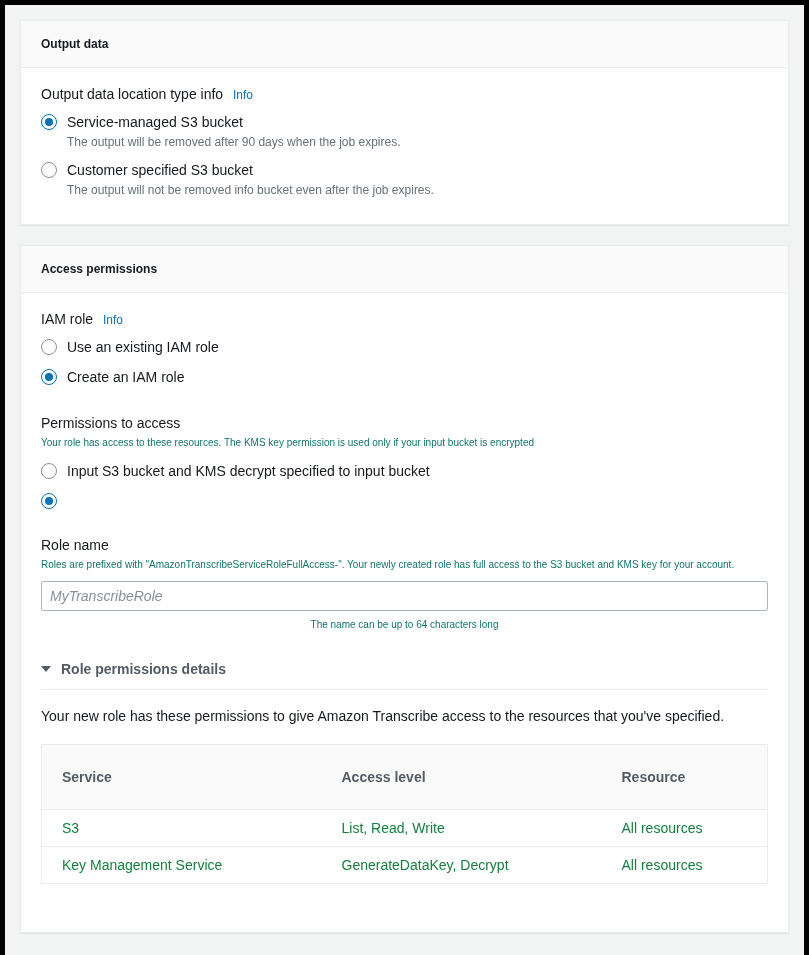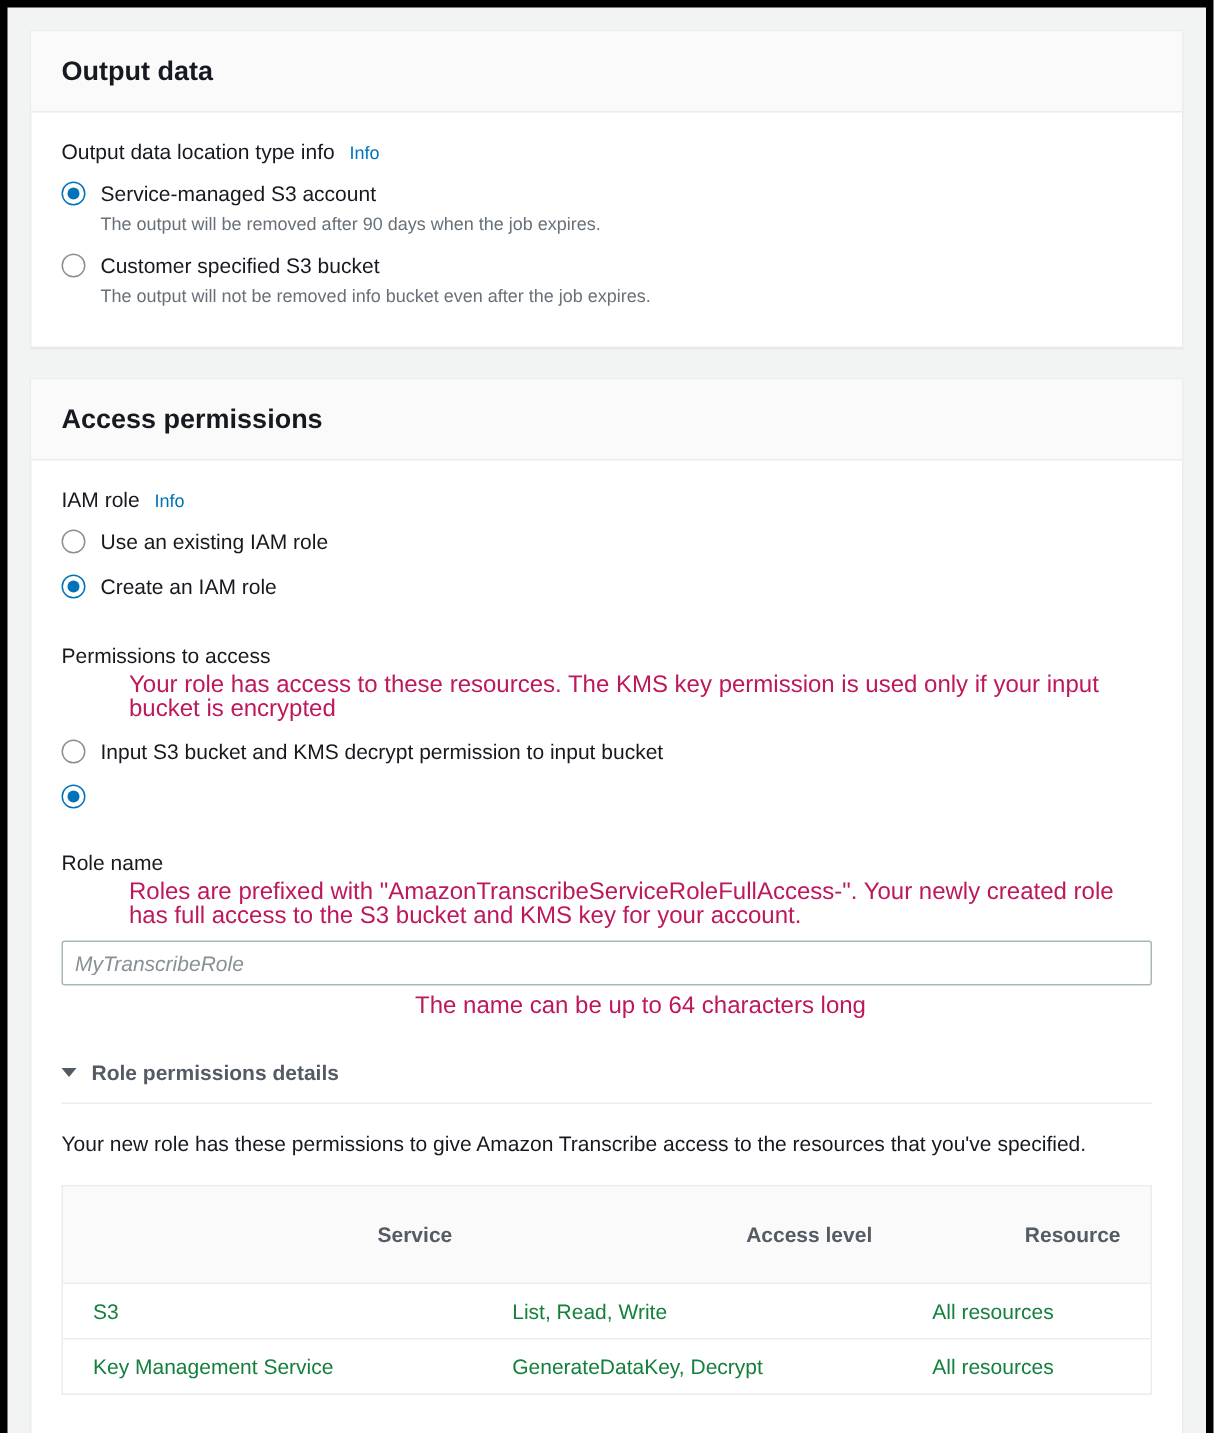--- a/index.html
+++ b/index.html
@@ -20,21 +20,21 @@
     border: 1px solid #eaeded;
     box-shadow: 0 1px 1px rgba(0,0,0,0.05);
     margin-bottom: 20px;
   }
   .panel-header {
     background: #fafafa;
     border-bottom: 1px solid #eaeded;
     padding: 16px 20px;
   }
   .panel-header h2 {
-    font-size: 18px;
+    font-size: 12px;
     font-weight: 700;
     color: #16191f;
   }
   .panel-body {
     padding: 18px 20px 20px 20px;
   }
   .field-label {
     font-size: 14px;
     color: #16191f;
     margin-bottom: 4px;
@@ -87,25 +87,24 @@
     cursor: pointer;
   }
   .radio-desc {
     font-size: 12px;
     color: #687078;
     margin-top: 2px;
     line-height: 16px;
   }
   .section-gap { margin-top: 22px; }
   .hint {
-    font-size: 16px;
-    color: #be185d;
+    font-size: 10px;
+    color: #0f766e;
     margin-top: 2px;
     line-height: 16px;
-    margin-left: 45px;
   }
   .text-input {
     width: 100%;
     padding: 6px 8px;
     font-size: 14px;
     border: 1px solid #aab7b8;
     border-radius: 2px;
     margin-top: 8px;
     color: #8b5cf6;
     font-family: inherit;
@@ -144,21 +143,21 @@
     margin-top: 18px;
     margin-bottom: 20px;
   }
   table.perm {
     width: 100%;
     border-collapse: collapse;
     border: 1px solid #eaeded;
     font-size: 14px;
   }
   table.perm th {
-    text-align: right;
+    text-align: left;
     font-weight: 700;
     color: #545b64;
     padding: 24px 20px;
     background: #fafafa;
     border-bottom: 1px solid #eaeded;
     font-size: 14px;
   }
   table.perm th.col-service { width: 280px; }
   table.perm th.col-access  { width: 280px; }
   table.perm td {
@@ -180,21 +179,21 @@
     <div class="panel-body">
       <div class="field-label">
         <span>Output data location type info</span>
         <a class="info-link">Info</a>
       </div>
       <div class="radio-group">
 
         <div class="radio-row">
           <div class="radio-outer selected"></div>
           <div>
-            <div class="radio-label">Service-managed S3 account</div>
+            <div class="radio-label">Service-managed S3 bucket</div>
             <div class="radio-desc">The output will be removed after 90 days when the job expires.</div>
           </div>
         </div>
 
         <div class="radio-row">
           <div class="radio-outer"></div>
           <div>
             <div class="radio-label">Customer specified S3 bucket</div>
             <div class="radio-desc">The output will not be removed info bucket even after the job expires.</div>
           </div>
@@ -229,21 +228,21 @@
         </div>
       </div>
 
       <div class="section-gap">
         <div class="field-label">Permissions to access</div>
         <div class="hint">Your role has access to these resources. The KMS key permission is used only if your input bucket is encrypted</div>
         <div class="radio-group">
 
           <div class="radio-row">
             <div class="radio-outer"></div>
-            <div class="radio-label">Input S3 bucket and KMS decrypt permission to input bucket</div>
+            <div class="radio-label">Input S3 bucket and KMS decrypt specified to input bucket</div>
           </div>
 
           <div class="radio-row">
             <div class="radio-outer selected"></div>
           </div>
         </div>
       </div>
 
       <div class="section-gap">
         <div class="field-label">Role name</div>

